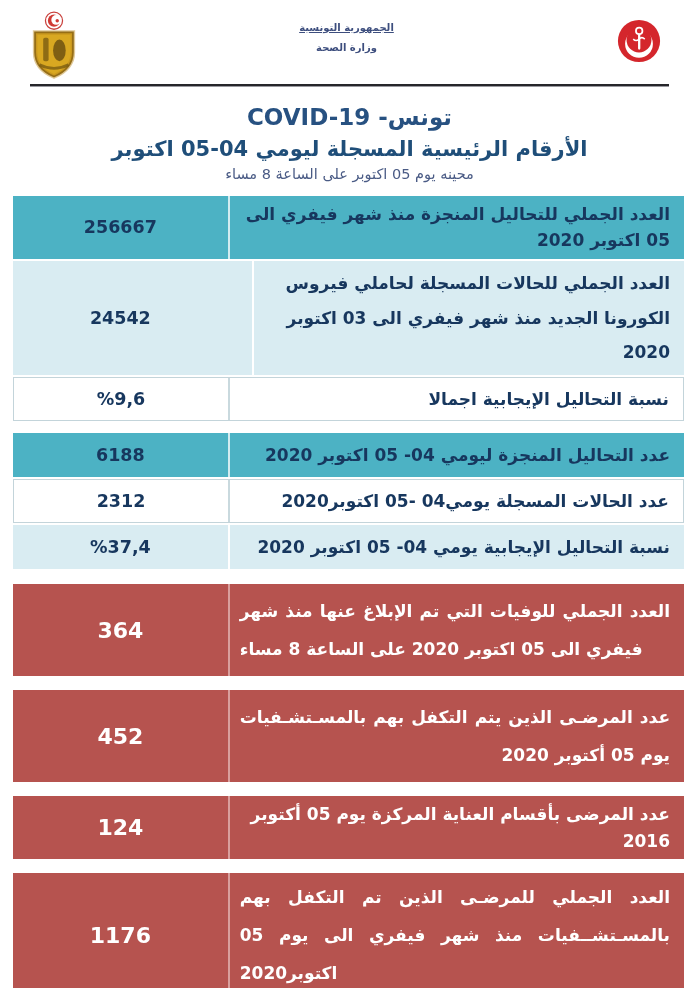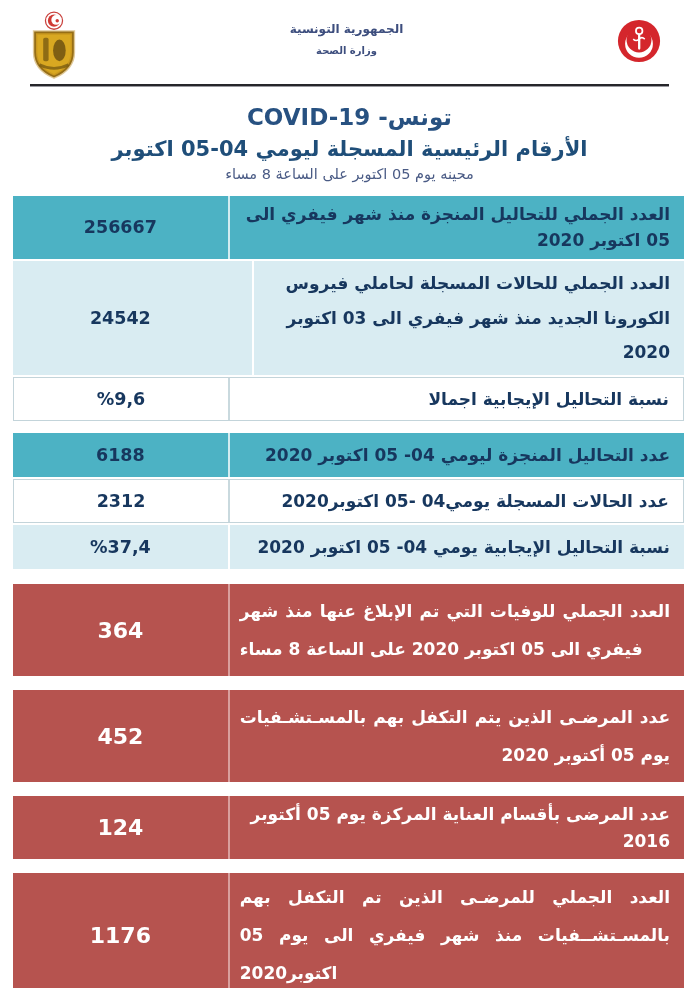--- a/index.html
+++ b/index.html
@@ -15,21 +15,21 @@
   .gov-header {
     direction: ltr;
     display: flex;
     align-items: flex-start;
     justify-content: space-between;
     padding: 10px 28px 0 22px;
     height: 82px;
   }
   .emblem-wrap { width: 64px; display: flex; justify-content: center; }
   .gov-text { text-align: center; padding-top: 12px; color: #3d4e7e; }
-  .gov-text .line1 { font-size: 12px; font-weight: bold; }
+  .gov-text .line1 { font-size: 10px; font-weight: bold; text-decoration: underline; }
   .gov-text .line2 { font-size: 10px; font-weight: bold; margin-top: 9px; }
   .moh-wrap { width: 64px; display: flex; justify-content: center; padding-top: 8px; }
 
   .rule {
     height: 3px; background: #26262a;
     margin: 2px 30px 0 30px;
     border-bottom: 1px solid #9a9aa0;
   }
 
   

